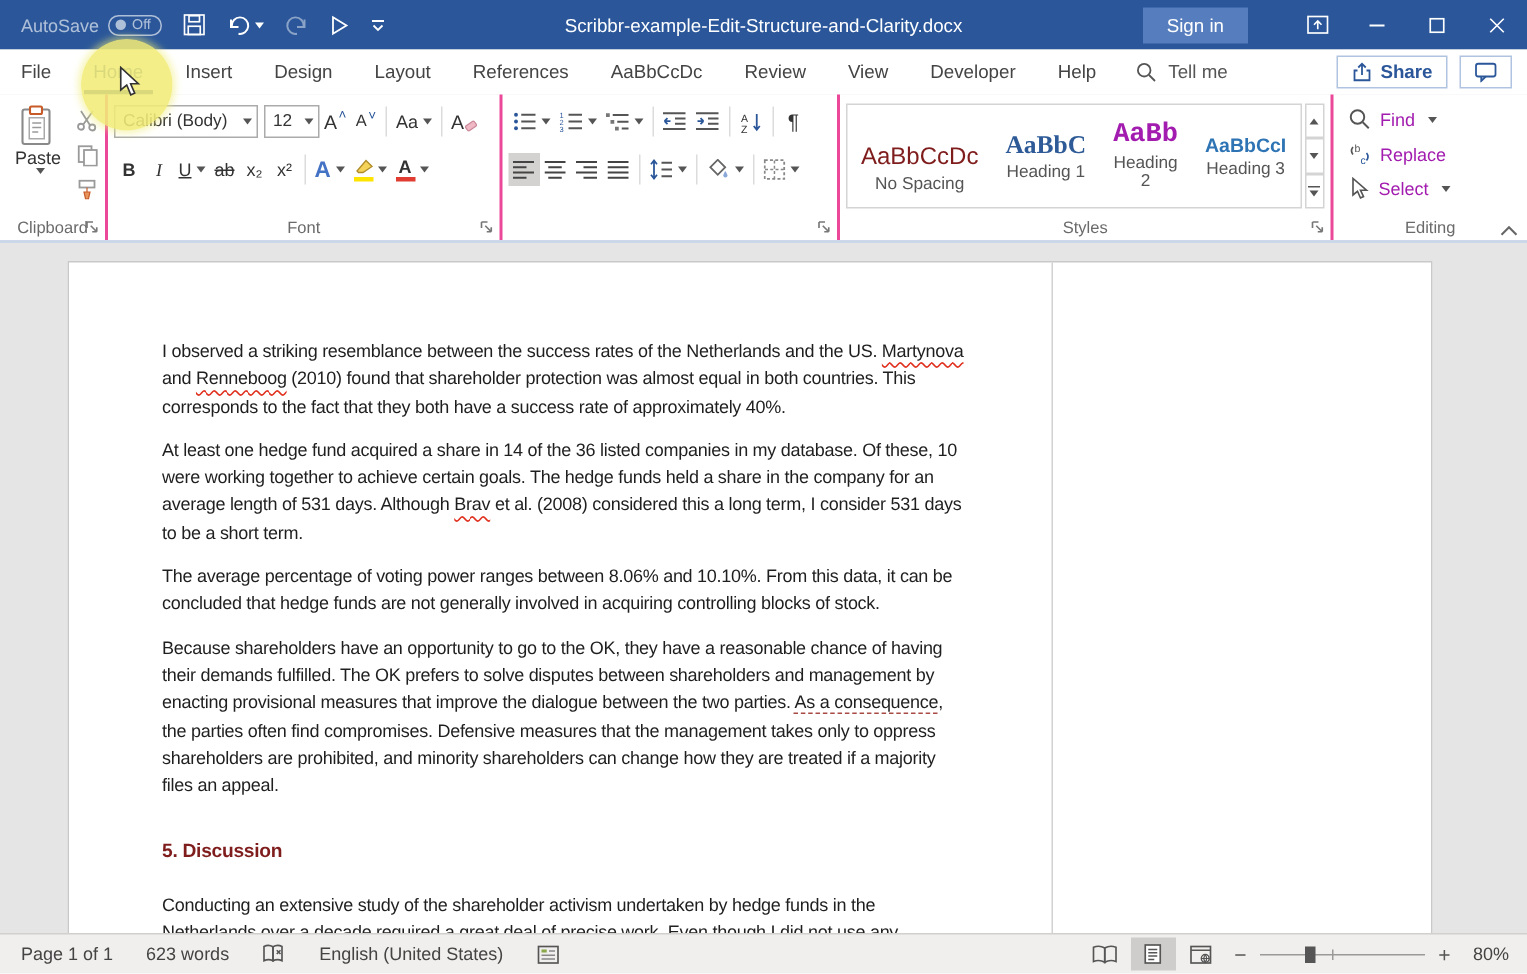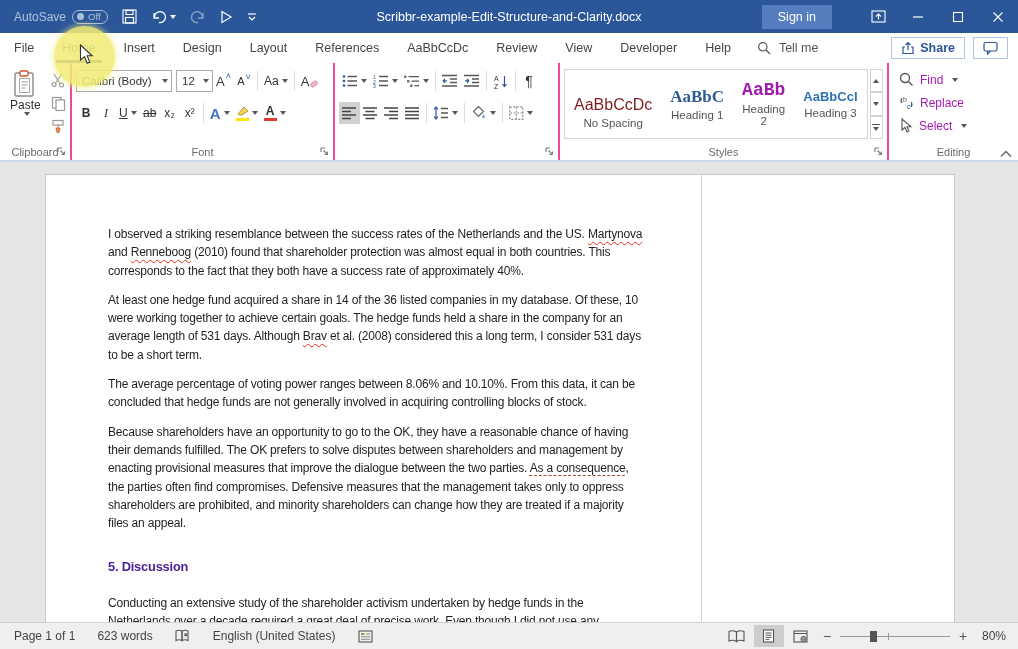--- a/index.html
+++ b/index.html
@@ -80,21 +80,21 @@
 .g-editing { width:129px; padding-left:10px; }
 .edit-row { display:flex; align-items:center; gap:6px; height:23px; background:none; border:none; font-size:12px; color:#a21caf; padding:0; }
 .collapse-btn { position:absolute; right:6px; bottom:2px; background:none; border:none; }
 
 
 .workspace { position:absolute; top:164px; left:0; right:0; bottom:27px; background:#e5e5e5; overflow:hidden;padding-left:37px; }
 .page { position:absolute; left:45px; top:10px; width:910px; height:760px; background:#fff; border:1px solid #c9c9c9; }
 .markup-divider { position:absolute; left:655px; top:0; bottom:0; width:1px; background:#d2d2d2; }
 .doc-text { position:absolute; left:62px; top:50px; width:537px; font-size:12px; letter-spacing:-0.18px; line-height:18.3px; color:#1f1f1f; }
 .doc-p { margin-bottom:11px; }
-.doc-h { font-weight:bold; font-size:12.8px; margin-top:26px; margin-bottom:17px; color:#4c1d95; }
+.doc-h { font-weight:bold; font-size:12.8px; margin-top:26px; margin-bottom:17px; color:#7f1d1d; }
 .mark-spell { text-decoration:underline wavy #e0301e 1px; text-underline-offset:2.5px; }
 .mark-clarity { text-decoration:underline dashed #a84a44 1px; text-underline-offset:2.5px; }
 
 
 .statusbar { position:absolute; left:0; right:0; bottom:0; height:27px; background:#f1efed; border-top:1px solid #d2d0ce; display:flex; align-items:center; font-size:12px; color:#444; }
 .status-left { display:flex; align-items:center; gap:10px; padding-left:8px; }
 .status-item { background:none; border:none; font-size:12px; color:#444; padding:2px 6px; display:flex; align-items:center; gap:4px; }
 .status-right { margin-left:auto; display:flex; align-items:center; padding-right:12px; gap:2px; }
 .view-btn { width:30px; height:22px; display:flex; align-items:center; justify-content:center; background:none; border:none; }
 .view-btn.active { background:#cfcdcb; }

